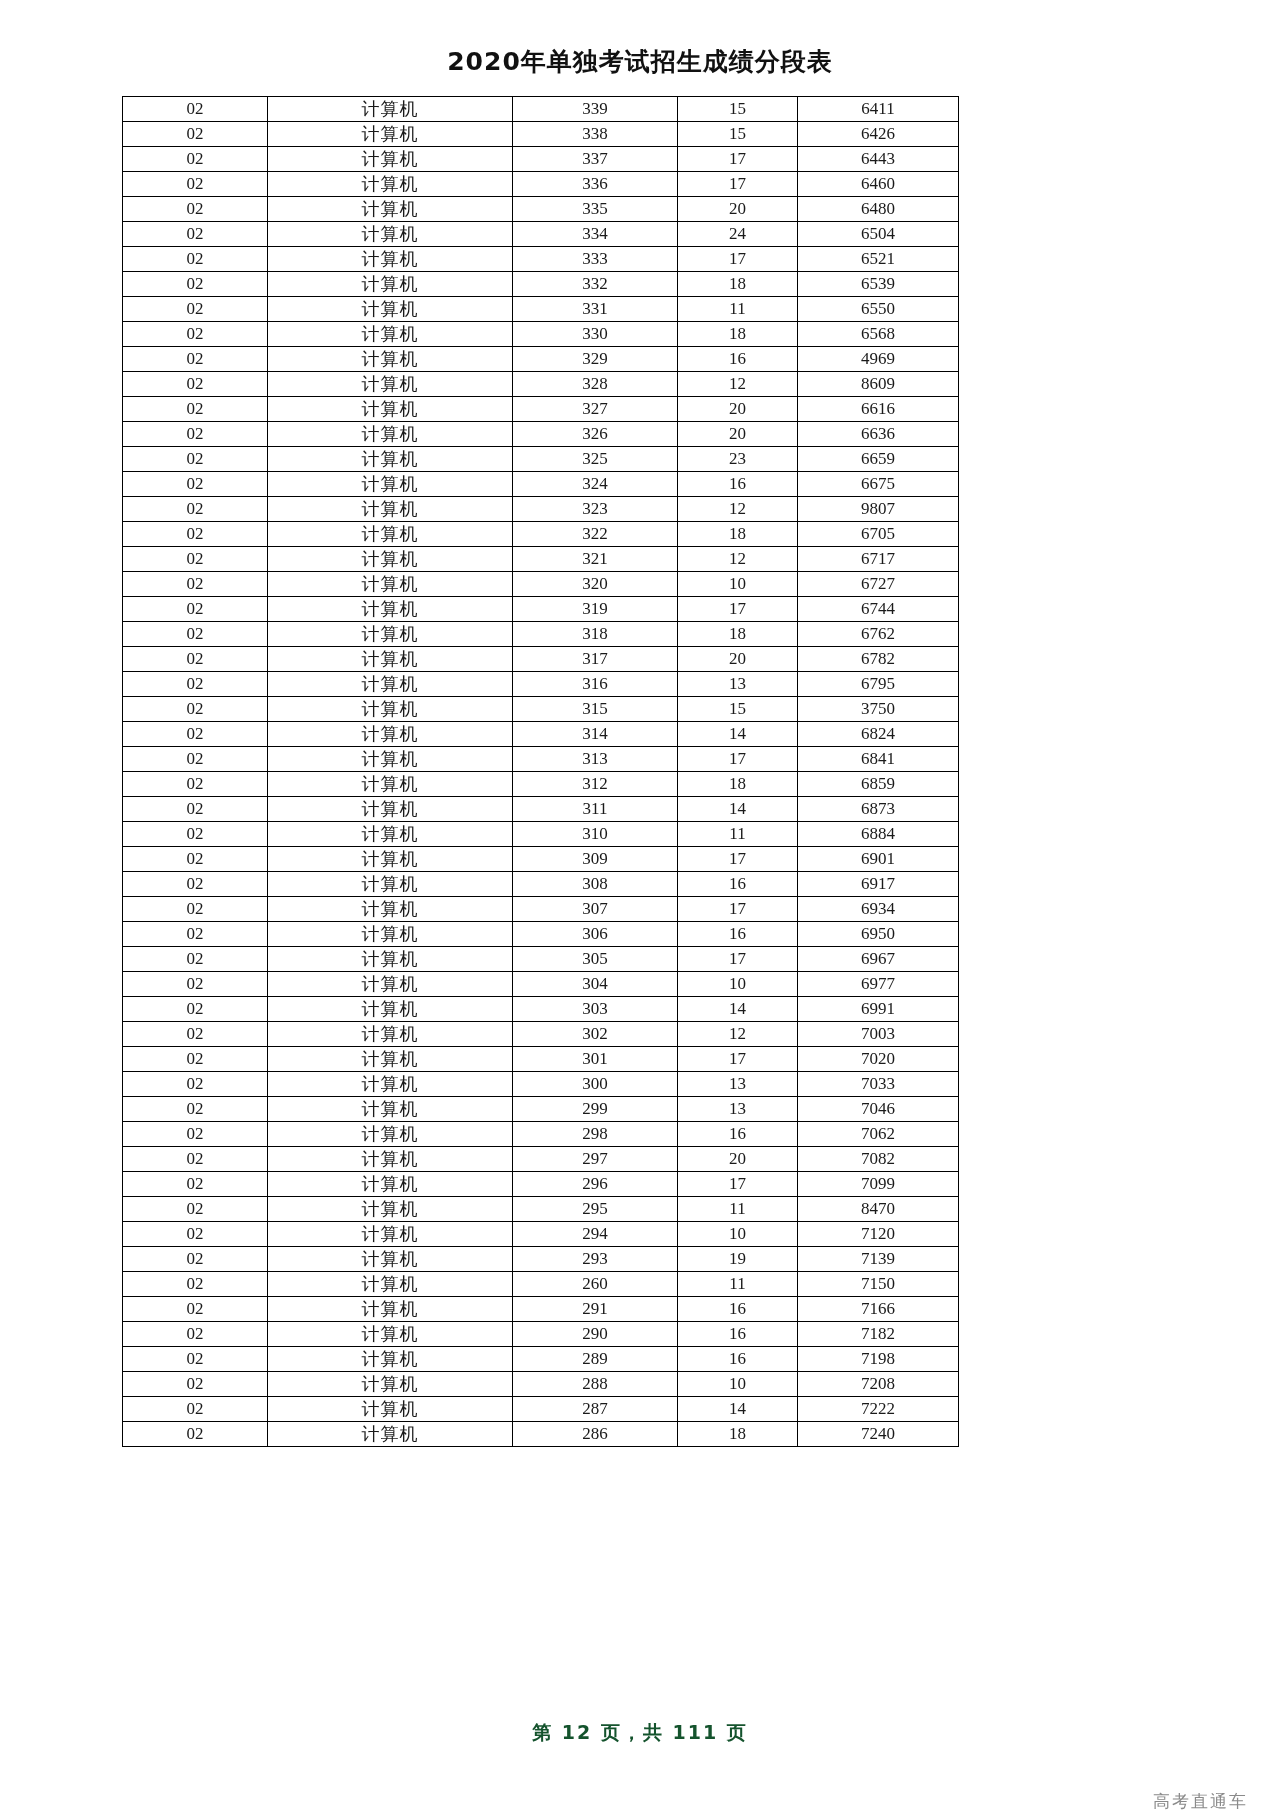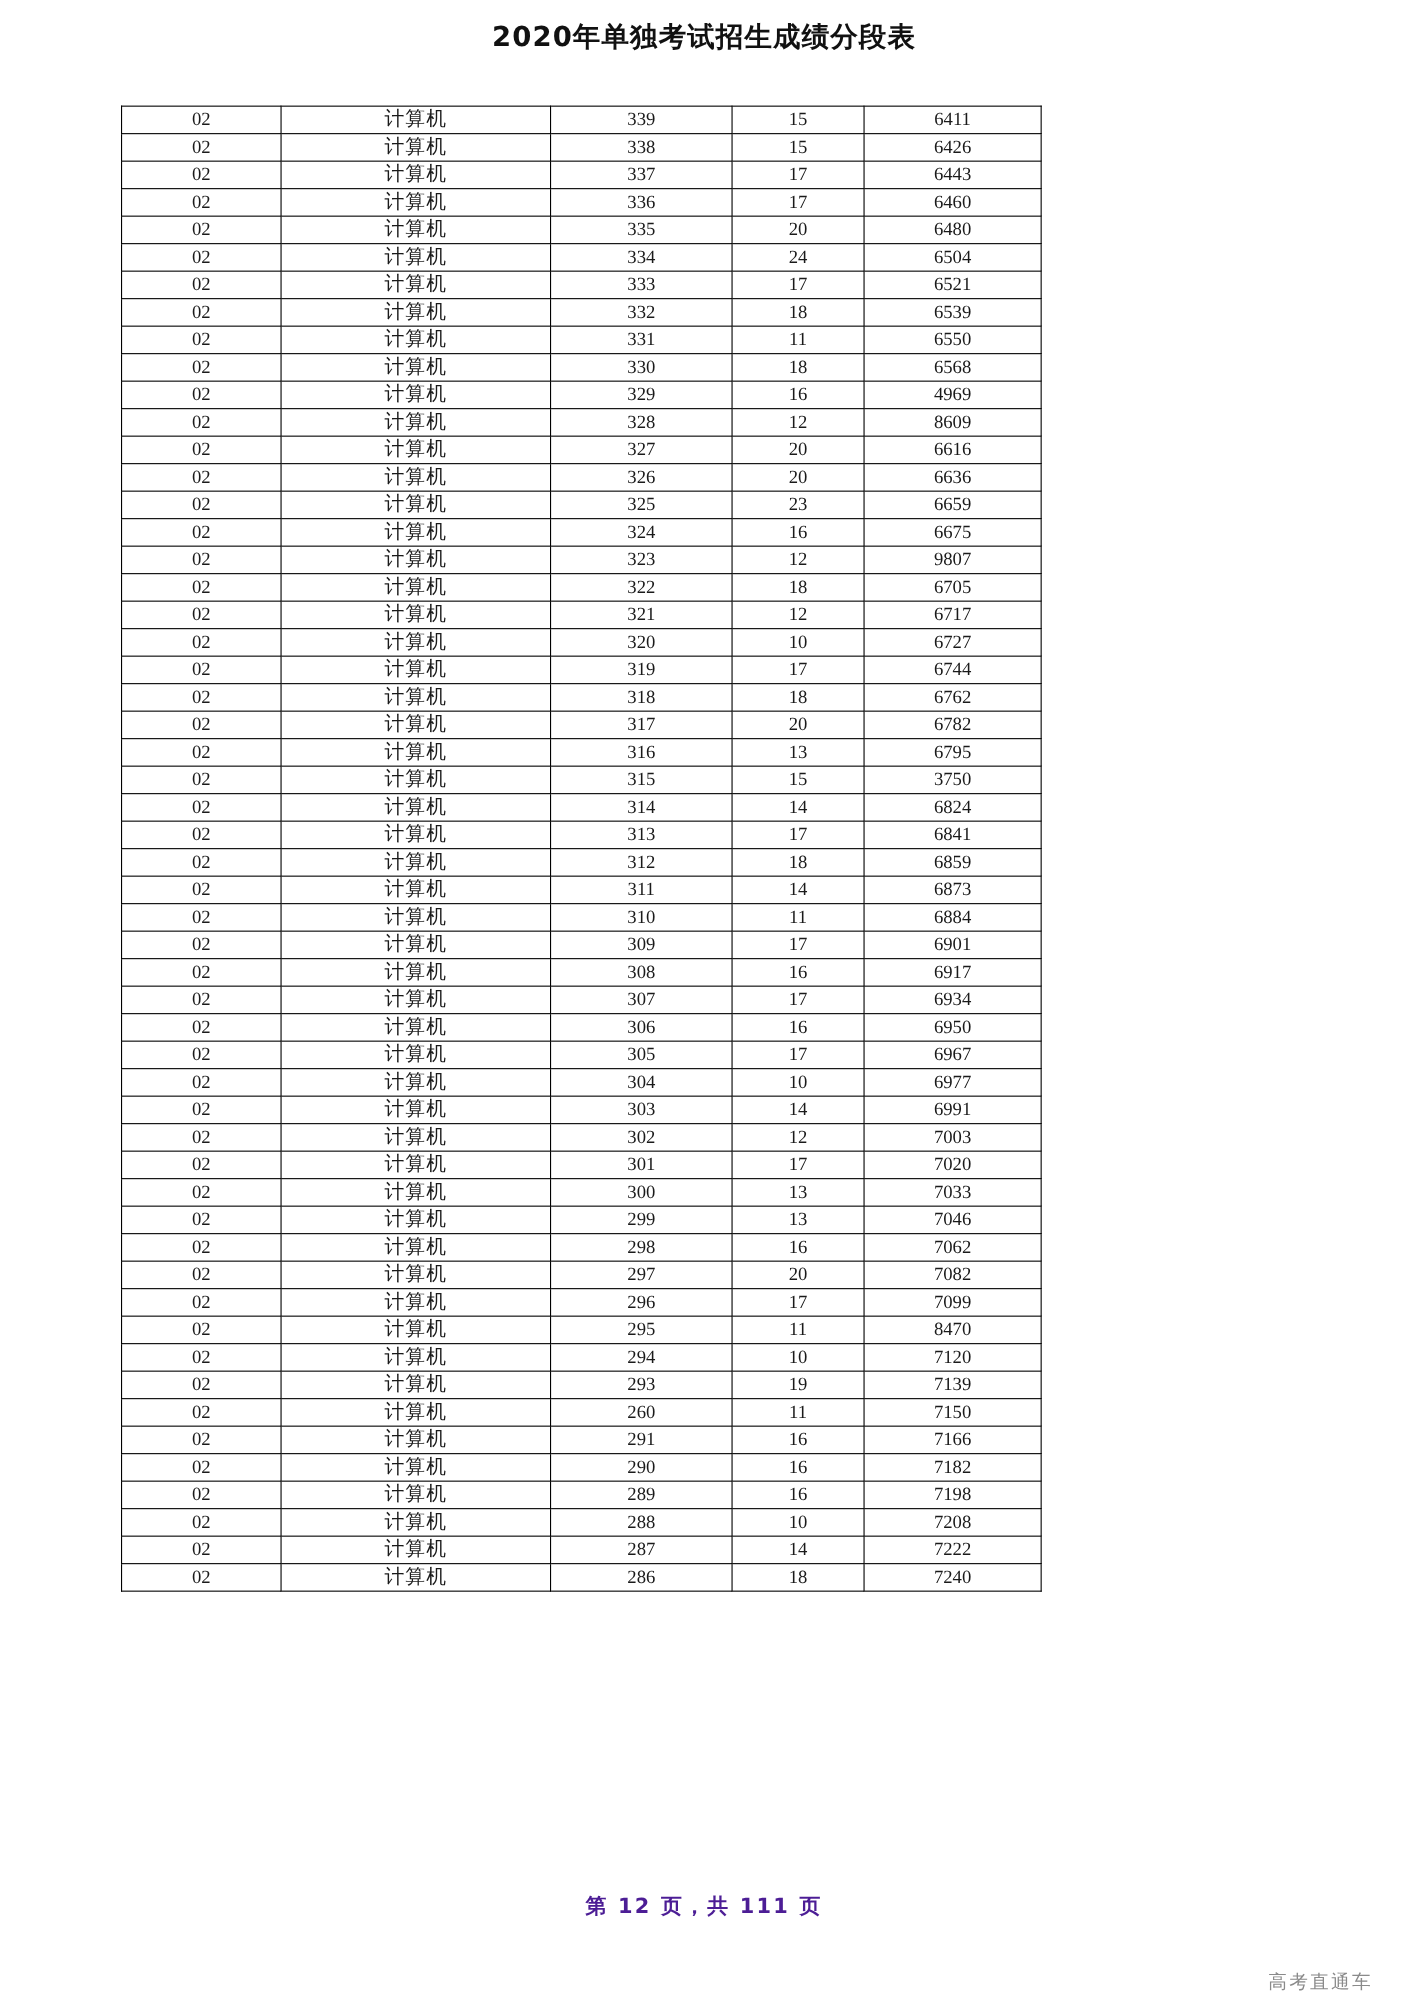--- a/index.html
+++ b/index.html
@@ -20,34 +20,35 @@
     width: 1280px;
     height: 1810px;
     box-sizing: border-box;
   }
   .doc-title {
     text-align: center;
     font-family: "DejaVu Sans", "Liberation Sans", sans-serif;
     font-size: 25px;
     font-weight: bold;
     letter-spacing: 1px;
-    padding-top: 20px;
+    padding-top: 48px;
     line-height: 1.1;
     color: #111;
   }
   .table-wrap {
     position: absolute;
     left: 110px;
     top: 96px;
     width: 836px;
   }
   table.score-table {
     border-collapse: collapse;
     width: 836px;
     table-layout: fixed;
+    margin-left: 12px;
   }
   table.score-table col.c-code  { width: 145px; }
   table.score-table col.c-major { width: 245px; }
   table.score-table col.c-score { width: 165px; }
   table.score-table col.c-count { width: 120px; }
   table.score-table col.c-cum   { width: 161px; }
   table.score-table td {
     border: 1px solid #000000;
     text-align: center;
     vertical-align: middle;
@@ -65,21 +66,21 @@
   }
   .footer {
     position: absolute;
     left: 0;
     top: 1720px;
     width: 1280px;
     text-align: center;
     font-family: "DejaVu Sans", "Liberation Sans", sans-serif;
     font-size: 19px;
     font-weight: bold;
-    color: #4c1d95;
+    color: #14532d;
     letter-spacing: 2px;
   }
   .watermark {
     position: absolute;
     right: 32px;
     top: 1758px;
     font-family: "DejaVu Sans", "Liberation Sans", sans-serif;
     font-size: 17px;
     color: #8a8a8a;
     letter-spacing: 2px;

